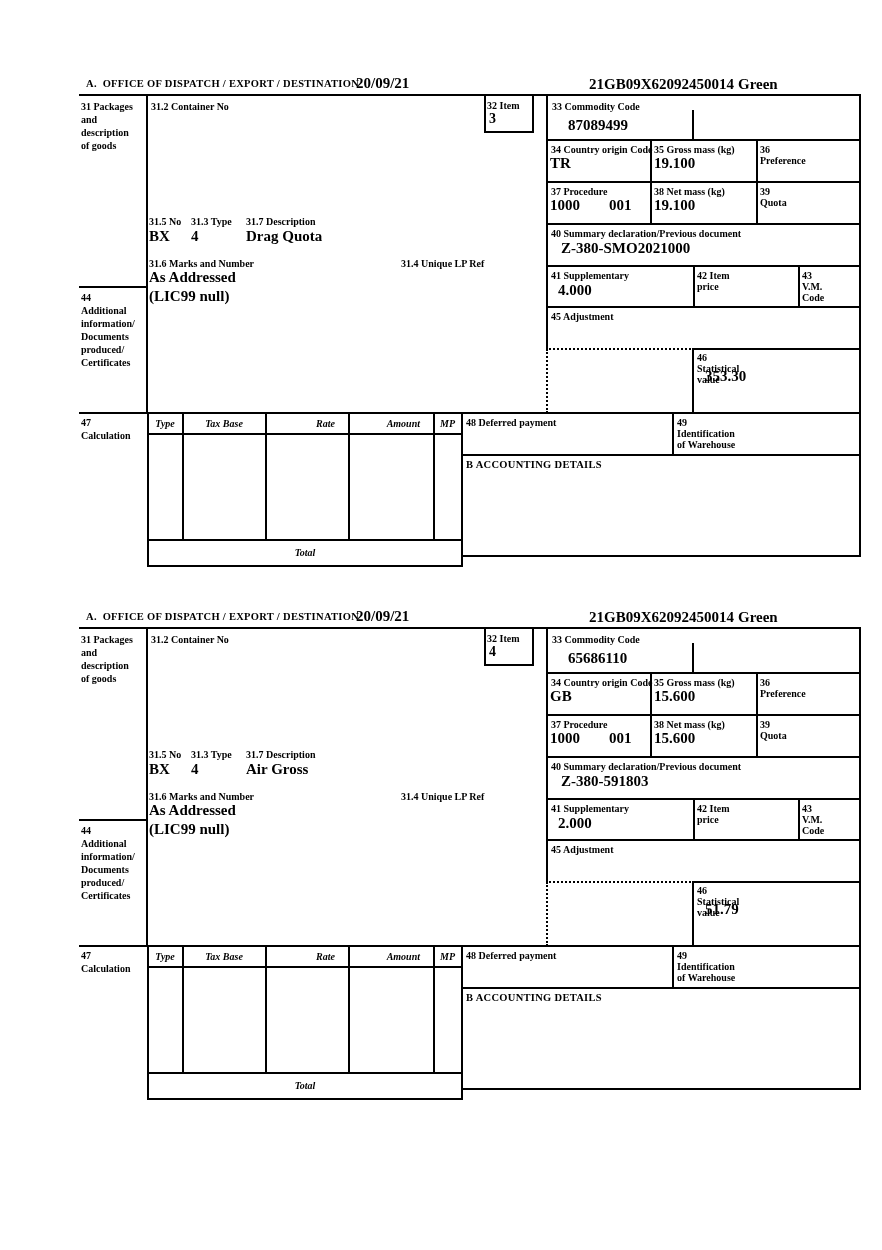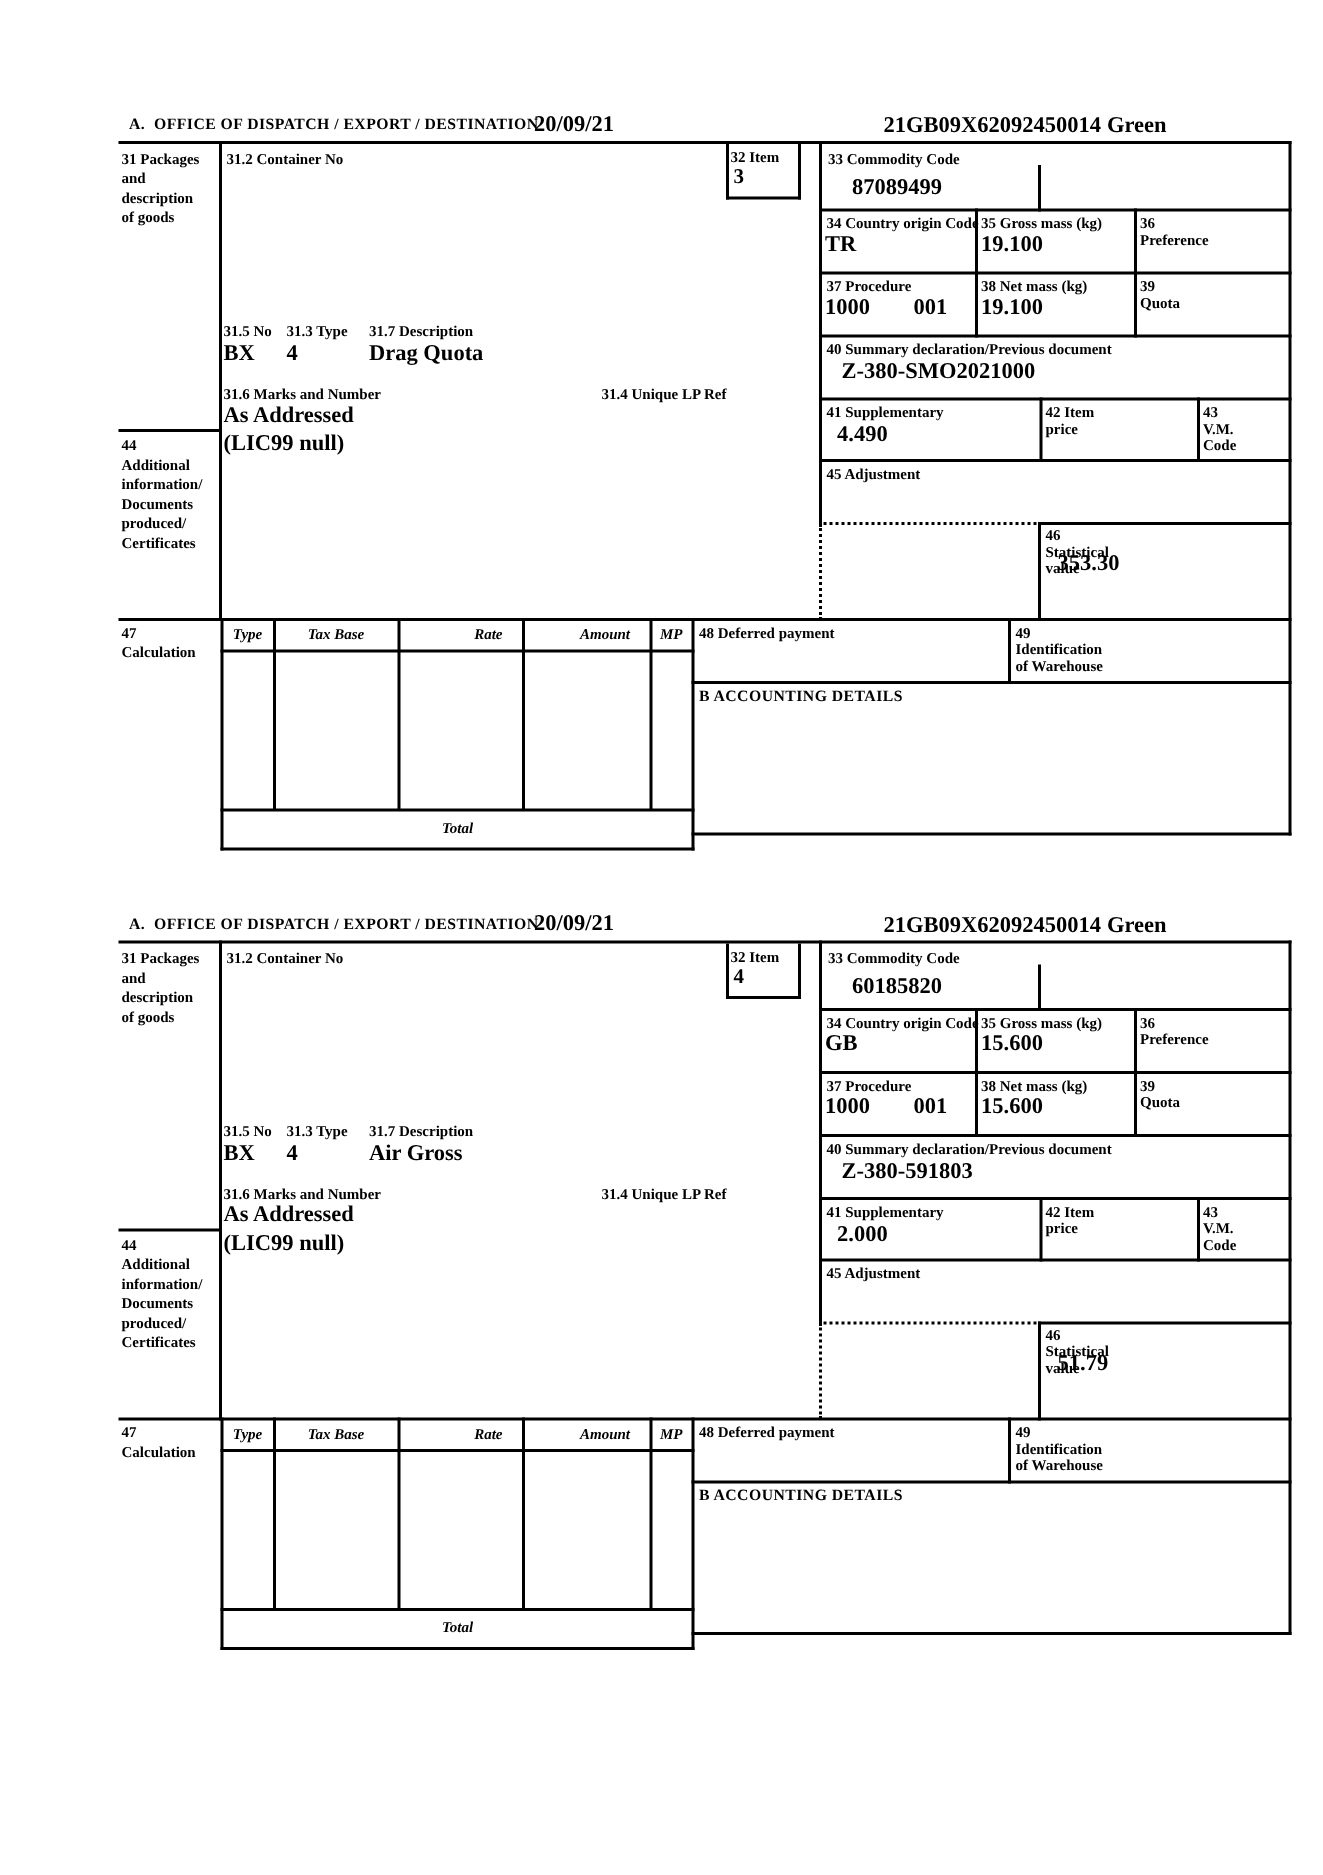--- a/index.html
+++ b/index.html
@@ -84,21 +84,21 @@
     <div class="val" style="left:549px;top:197px;">1000</div>
     <div class="val" style="left:608px;top:197px;">001</div>
     <div class="lbl" style="left:653px;top:186px;">38 Net mass (kg)</div>
     <div class="val" style="left:653px;top:197px;">19.100</div>
     <div class="lbl" style="left:759px;top:186px;">39 Quota</div>
     <div class="val" style="left:759px;top:197px;"></div>
 
     <div class="lbl" style="left:550px;top:228px;">40 Summary declaration/Previous document</div>
     <div class="val" style="left:560px;top:240px;">Z-380-SMO2021000</div>
     <div class="lbl" style="left:550px;top:270px;">41 Supplementary</div>
-    <div class="val" style="left:557px;top:282px;">4.490</div>
+    <div class="val" style="left:557px;top:282px;">4.000</div>
     <div class="lbl" style="left:696px;top:270px;">42 Item price</div>
     <div class="val" style="left:696px;top:282px;"></div>
     <div class="lbl" style="left:801px;top:270px;">43 V.M. Code</div>
     <div class="val" style="left:801px;top:282px;"></div>
     <div class="lbl" style="left:550px;top:311px;">45 Adjustment</div>
     <div class="val" style="left:550px;top:323px;"></div>
     <div class="lbl" style="left:696px;top:352px;">46 Statistical value</div>
     <div class="val" style="left:704px;top:368px;">353.30</div>
 
     <div class="lbl" style="left:148px;top:216px;">31.5 No</div>
@@ -182,21 +182,21 @@
 
     <div class="lbl ml" style="left:80px;top:100px;width:64px;">31 Packages
 and
 description
 of goods</div>
     <div class="lbl" style="left:150px;top:101px;">31.2 Container No</div>
     <div class="val" style="left:150px;top:114px;font-size:14px;"></div>
     <div class="lbl" style="left:486px;top:100px;">32 Item</div>
     <div class="val" style="left:488px;top:110px;font-size:14px;">4</div>
     <div class="lbl" style="left:551px;top:101px;">33 Commodity Code</div>
-    <div class="val" style="left:567px;top:117px;">60185820</div>
+    <div class="val" style="left:567px;top:117px;">65686110</div>
 
     <div class="lbl" style="left:550px;top:144px;">34 Country origin Code</div>
     <div class="val" style="left:549px;top:155px;">GB</div>
     <div class="lbl" style="left:653px;top:144px;">35 Gross mass (kg)</div>
     <div class="val" style="left:653px;top:155px;">15.600</div>
     <div class="lbl" style="left:759px;top:144px;">36 Preference</div>
     <div class="val" style="left:759px;top:155px;"></div>
     <div class="lbl" style="left:550px;top:186px;">37 Procedure</div>
     <div class="val" style="left:549px;top:197px;">1000</div>
     <div class="val" style="left:608px;top:197px;">001</div>

